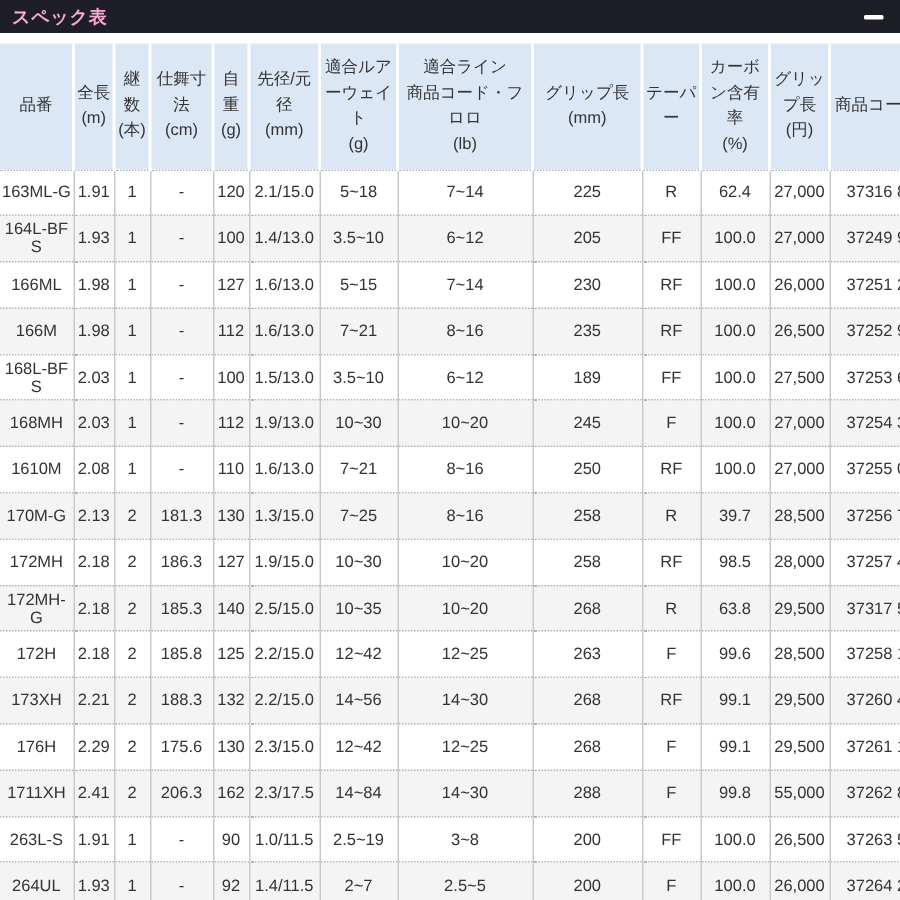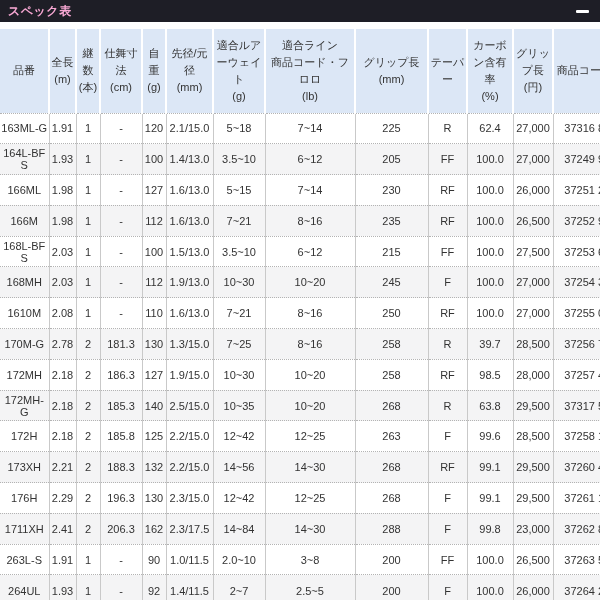--- a/index.html
+++ b/index.html
@@ -157,21 +157,21 @@
         </tr>
         <tr>
           <td>168L-BFS</td>
           <td>2.03</td>
           <td>1</td>
           <td>-</td>
           <td>100</td>
           <td>1.5/13.0</td>
           <td>3.5~10</td>
           <td>6~12</td>
-          <td>215</td>
+          <td>189</td>
           <td>FF</td>
           <td>100.0</td>
           <td>27,500</td>
           <td>37253 6</td>
         </tr>
         <tr>
           <td>168MH</td>
           <td>2.03</td>
           <td>1</td>
           <td>-</td>
@@ -195,21 +195,21 @@
           <td>7~21</td>
           <td>8~16</td>
           <td>250</td>
           <td>RF</td>
           <td>100.0</td>
           <td>27,000</td>
           <td>37255 0</td>
         </tr>
         <tr>
           <td>170M-G</td>
-          <td>2.78</td>
+          <td>2.13</td>
           <td>2</td>
           <td>181.3</td>
           <td>130</td>
           <td>1.3/15.0</td>
           <td>7~25</td>
           <td>8~16</td>
           <td>258</td>
           <td>R</td>
           <td>39.7</td>
           <td>28,500</td>
@@ -272,21 +272,21 @@
           <td>268</td>
           <td>RF</td>
           <td>99.1</td>
           <td>29,500</td>
           <td>37260 4</td>
         </tr>
         <tr>
           <td>176H</td>
           <td>2.29</td>
           <td>2</td>
-          <td>196.3</td>
+          <td>175.6</td>
           <td>130</td>
           <td>2.3/15.0</td>
           <td>12~42</td>
           <td>12~25</td>
           <td>268</td>
           <td>F</td>
           <td>99.1</td>
           <td>29,500</td>
           <td>37261 1</td>
         </tr>
@@ -295,31 +295,31 @@
           <td>2.41</td>
           <td>2</td>
           <td>206.3</td>
           <td>162</td>
           <td>2.3/17.5</td>
           <td>14~84</td>
           <td>14~30</td>
           <td>288</td>
           <td>F</td>
           <td>99.8</td>
-          <td>23,000</td>
+          <td>55,000</td>
           <td>37262 8</td>
         </tr>
         <tr>
           <td>263L-S</td>
           <td>1.91</td>
           <td>1</td>
           <td>-</td>
           <td>90</td>
           <td>1.0/11.5</td>
-          <td>2.0~10</td>
+          <td>2.5~19</td>
           <td>3~8</td>
           <td>200</td>
           <td>FF</td>
           <td>100.0</td>
           <td>26,500</td>
           <td>37263 5</td>
         </tr>
         <tr>
           <td>264UL</td>
           <td>1.93</td>

